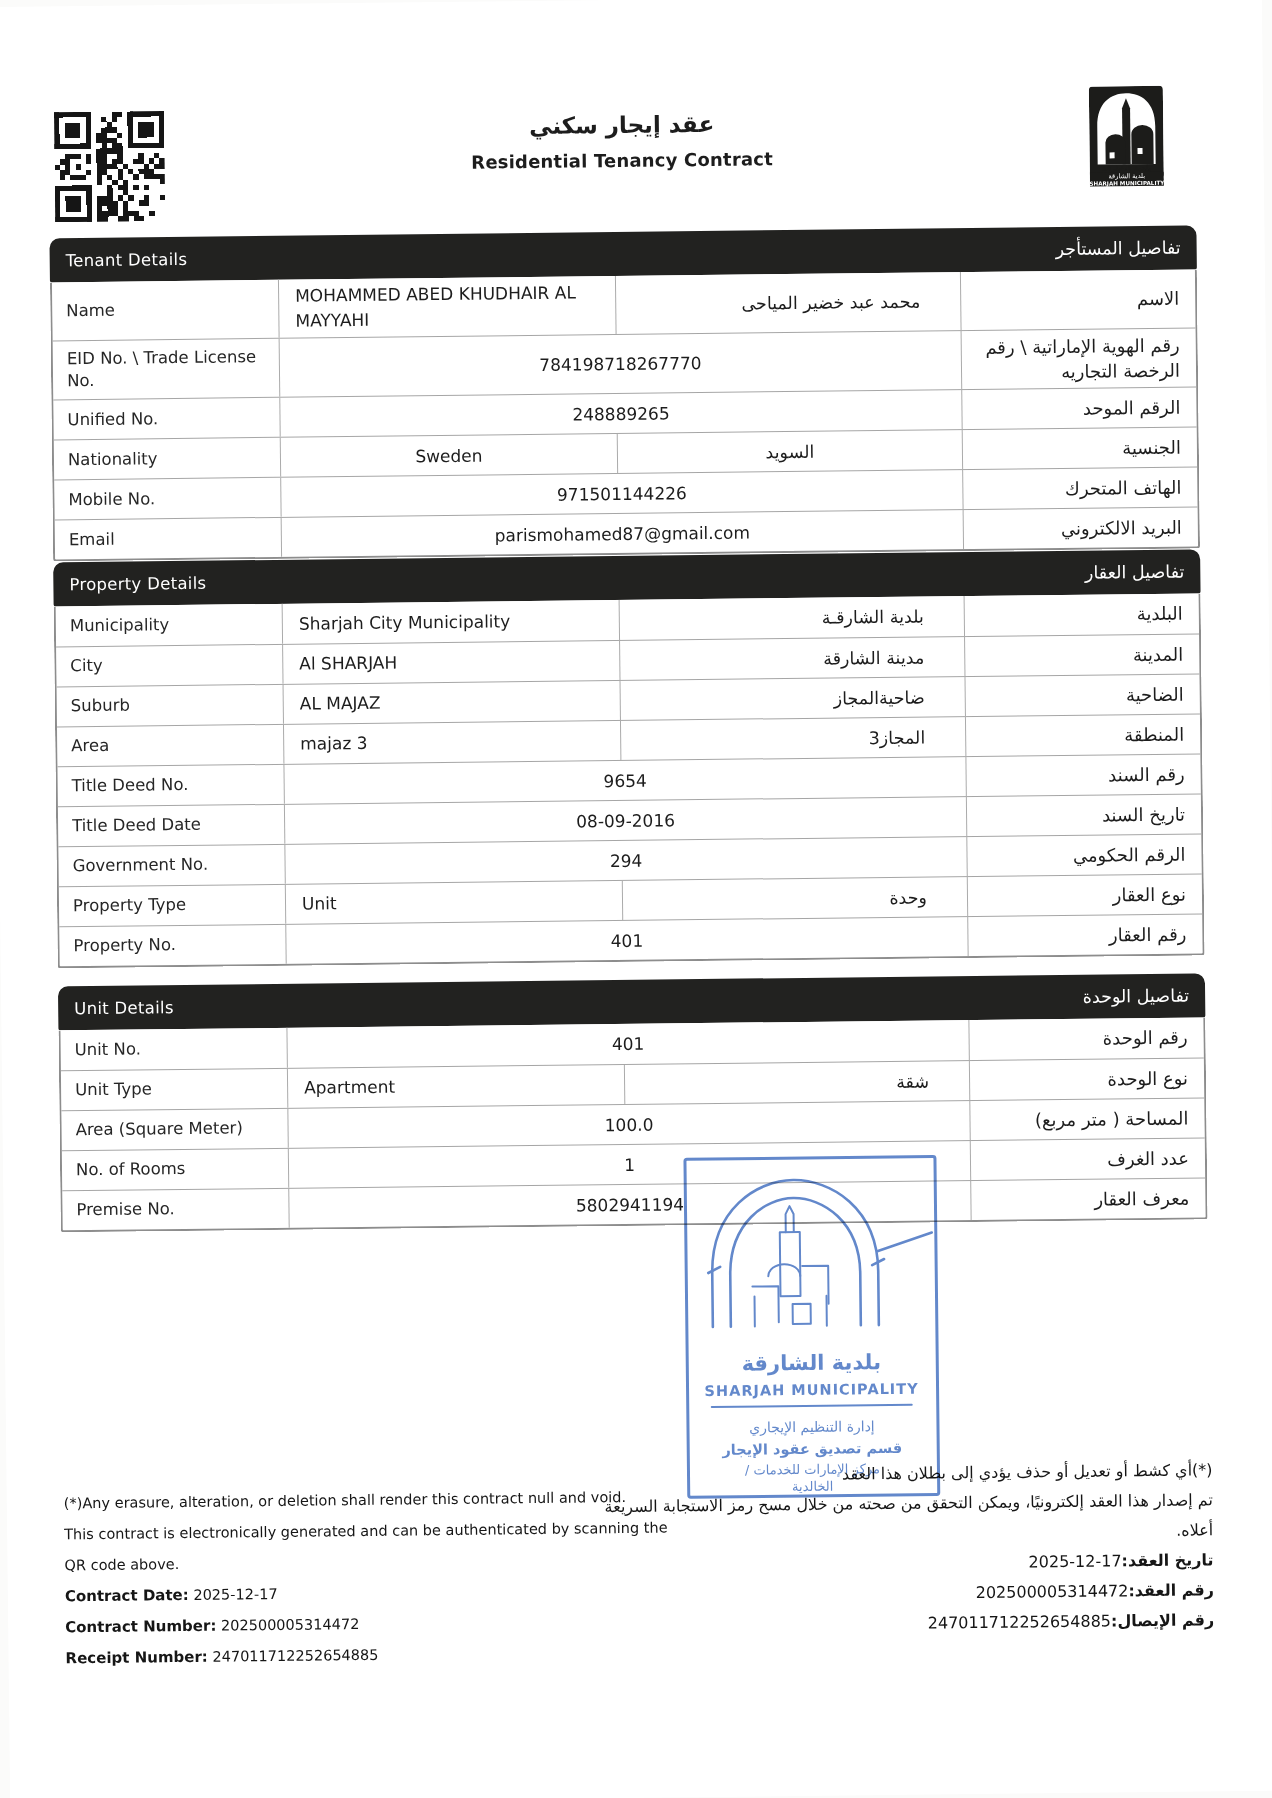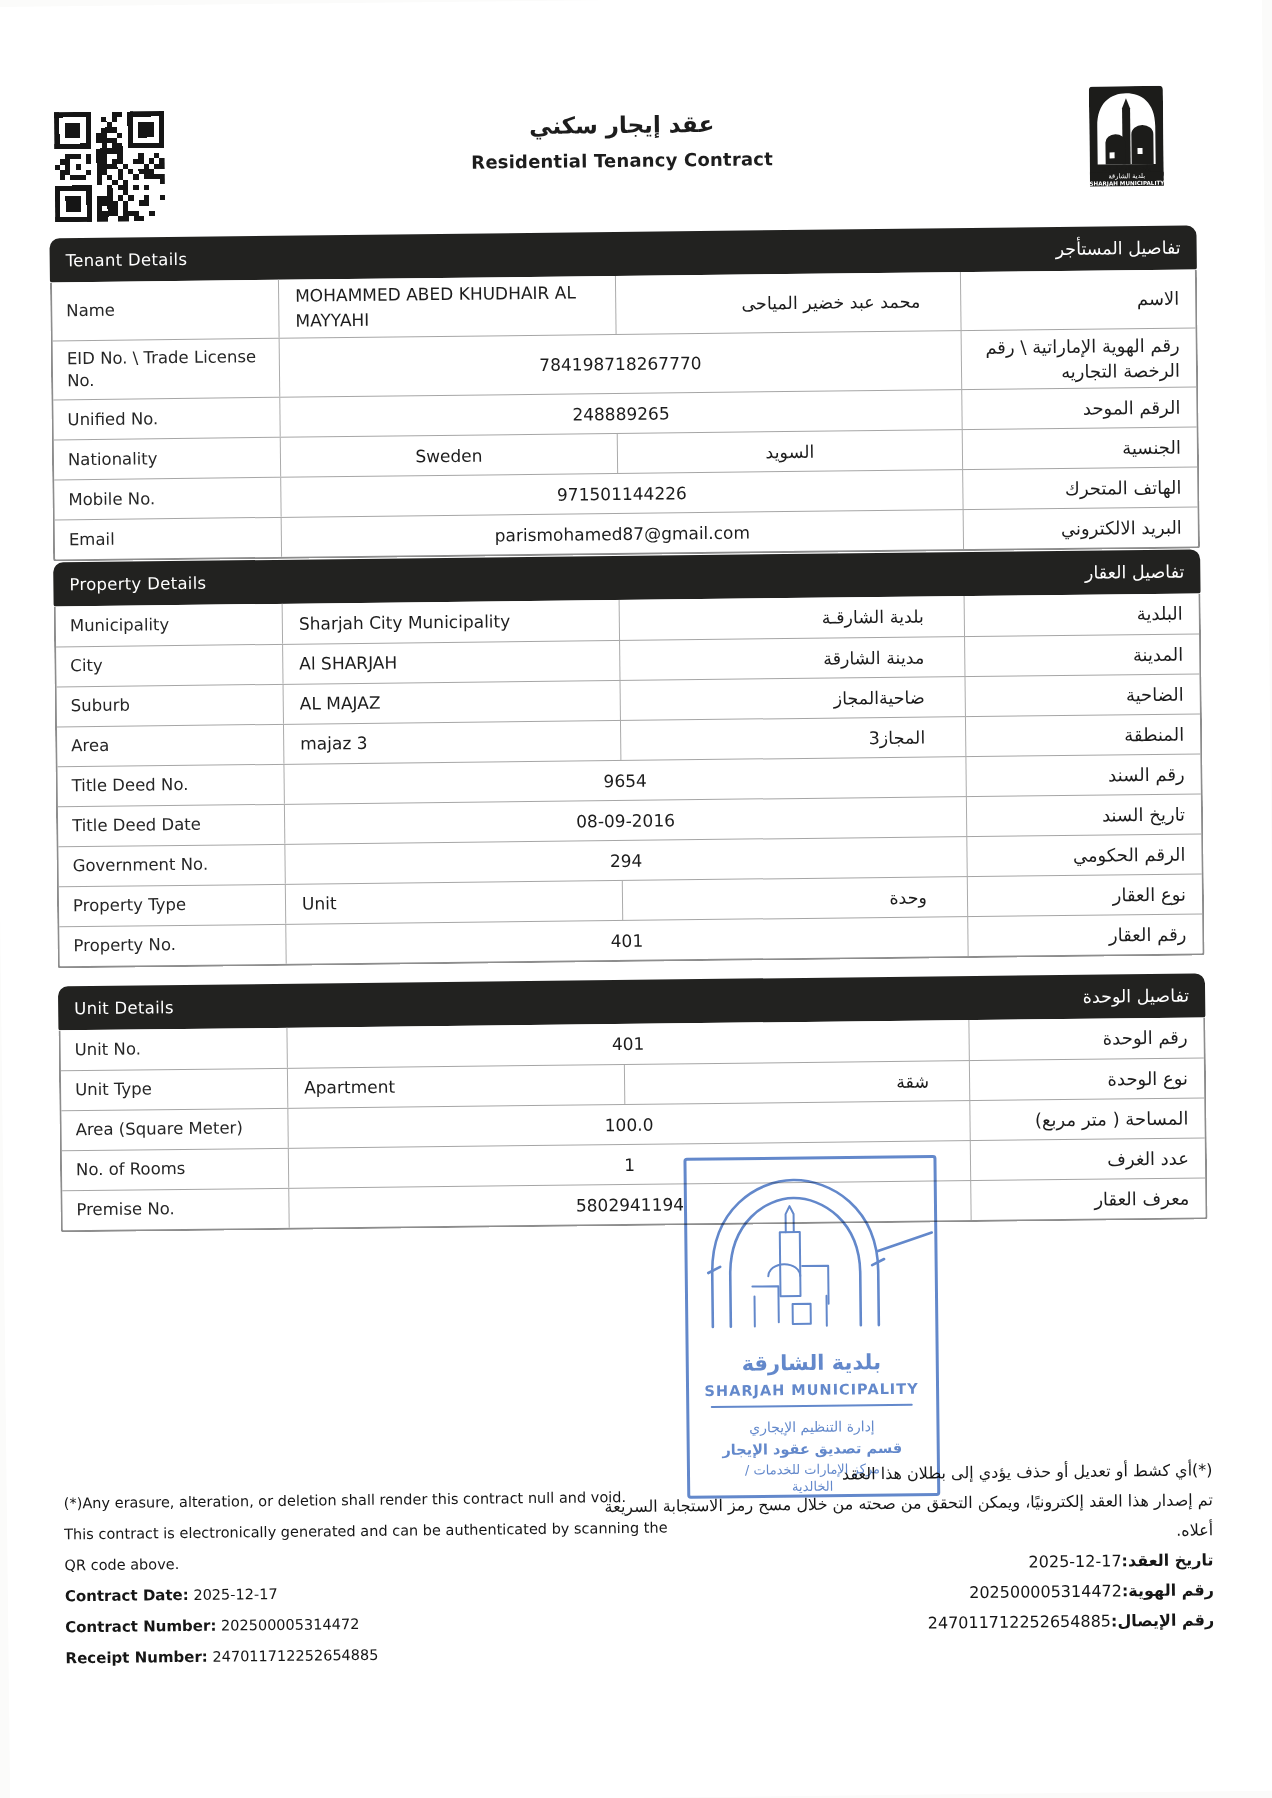--- a/index.html
+++ b/index.html
@@ -404,17 +404,17 @@
     <p>This contract is electronically generated and can be authenticated by scanning the QR code above.</p>
     <p><span class="b">Contract Date:</span> <span>2025-12-17</span></p>
     <p><span class="b">Contract Number:</span> <span>202500005314472</span></p>
     <p><span class="b">Receipt Number:</span> <span>247011712252654885</span></p>
   </div>
 
   <div class="footer-ar">
     <p>(*)أي كشط أو تعديل أو حذف يؤدي إلى بطلان هذا العقد</p>
     <p>تم إصدار هذا العقد إلكترونيًا، ويمكن التحقق من صحته من خلال مسح رمز الاستجابة السريعة أعلاه.</p>
     <p><span class="b">تاريخ العقد:</span><span class="num">2025-12-17</span></p>
-    <p><span class="b">رقم الهوية:</span><span class="num">202500005314472</span></p>
+    <p><span class="b">رقم العقد:</span><span class="num">202500005314472</span></p>
     <p><span class="b">رقم الإيصال:</span><span class="num">247011712252654885</span></p>
   </div>
 
 </div>
 
 </body></html>

